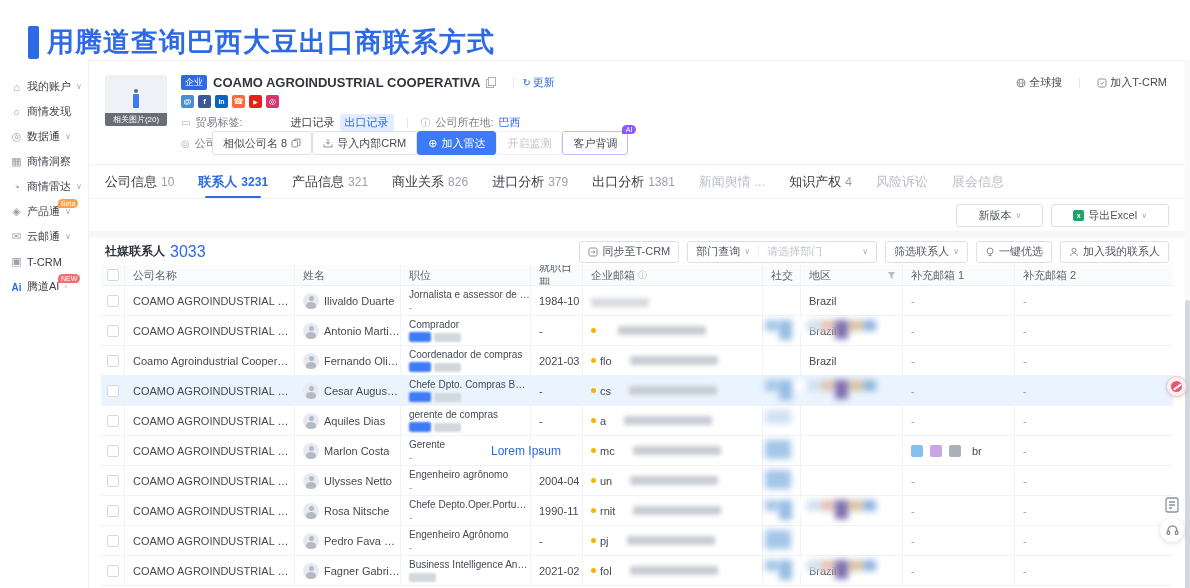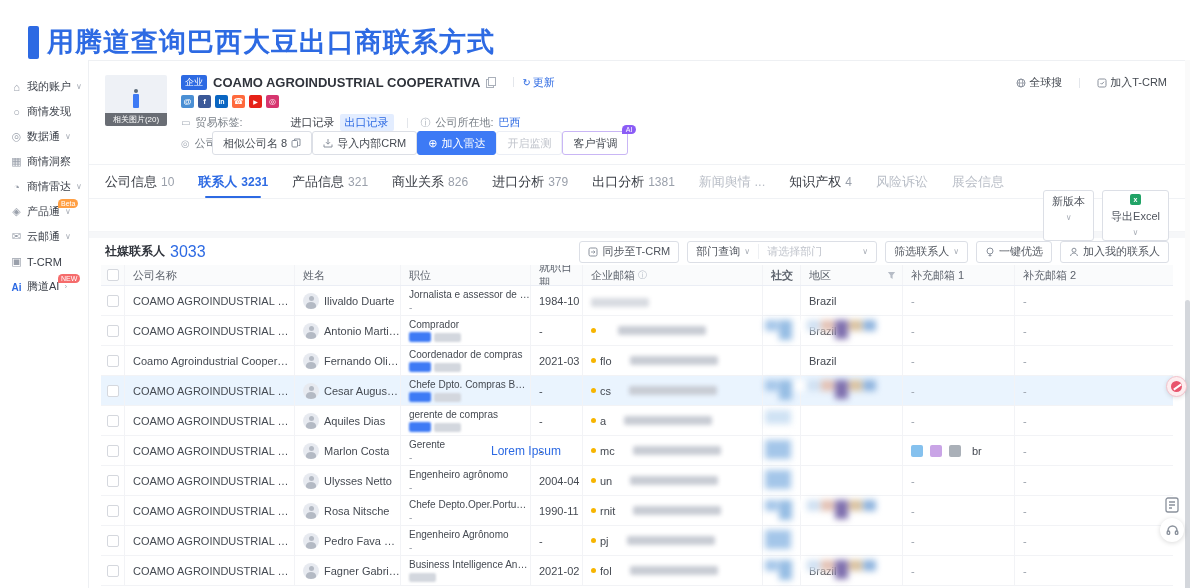--- a/index.html
+++ b/index.html
@@ -77,21 +77,21 @@
   .tab.active .cnt { color:#2d6ae3; }
   .tab.active::after { content:""; position:absolute; left:10%; bottom:0; width:80%; height:2px; background:#2d6ae3; border-radius:1px; }
   .tab.muted, .tab.muted .cnt { color:#b9bec7; }
 
   
   .chips-row { display:flex; align-items:center; height:33px; padding:0 16px; border-bottom:1px solid #f4f5f7; }
   .chips { display:flex; gap:8px; }
   .chip { border:1px solid #dcdfe6; border-radius:3px; padding:3px 9px; font-size:11px; color:#50555e; background:#fff; cursor:pointer; white-space:nowrap; }
   .chip.disabled { color:#c0c4cc; border-color:#ebeef5; cursor:default; }
   .chips-right { margin-left:auto; display:flex; gap:8px; }
-  .mini-btn { display:flex; align-items:center; gap:4px; border:1px solid #dcdfe6; border-radius:3px; padding:3px 8px; font-size:11px; color:#50555e; background:#fff; cursor:pointer;flex-direction:column; }
+  .mini-btn { display:flex; align-items:center; gap:4px; border:1px solid #dcdfe6; border-radius:3px; padding:3px 21px; font-size:11px; color:#50555e; background:#fff; cursor:pointer; }
   .chev { font-size:8px; color:#a8adb6; }
   .xls-ic { width:11px; height:11px; background:#21a366; border-radius:2px; color:#fff; font-size:7px; font-weight:bold; text-align:center; line-height:11px; }
   .xls-ic::before { content:"x"; }
 
   .grey-band { height:6px; background:#f6f7f9; }
 
   
   .sect { display:flex; align-items:center; height:27px; padding:0 16px; }
   .sect-title { font-size:12px; color:#30343c; font-weight:bold; }
   .sect-cnt { font-size:16px; color:#2d6ae3; margin-left:5px; }
@@ -100,21 +100,21 @@
   .sel-group { display:flex; align-items:center; border:1px solid #dcdfe6; border-radius:3px; height:22px; background:#fff; }
   .sel-seg { display:flex; align-items:center; gap:4px; padding:0 8px; font-size:11px; color:#50555e; cursor:pointer; }
   .sel-seg.ph { color:#c0c4cc; width:118px; justify-content:space-between; border-left:1px solid #eef0f3; }
   .s-svg { width:10px; height:10px; fill:#8a919c; }
 
   
   .tbl { margin:0 12px; }
   .thead { display:flex; align-items:center; height:21px; background:#fafbfc; border-bottom:1px solid #ebeef5; font-size:11px; color:#5c626c; }
   .th, .td { display:flex; align-items:center; padding-left:8px; height:100%; border-right:1px solid #f2f3f6; overflow:hidden; }
   .c-cb{width:24px; padding-left:6px;} .c-co{width:170px;} .c-na{width:106px;} .c-ti{width:130px; position:relative; overflow:visible;}
-  .c-da{width:52px;} .c-em{width:180px;} .c-so{width:38px; position:relative; overflow:visible;font-weight:bold;}
+  .c-da{width:52px;} .c-em{width:180px;} .c-so{width:38px; position:relative; overflow:visible;}
   .c-re{width:102px; position:relative;} .c-x1{width:112px;} .c-x2{flex:1; border-right:none;}
   .info-ic { color:#b6bcc6; font-size:9px; margin-left:3px; }
   .funnel { position:absolute; right:6px; width:9px; height:9px; fill:#b6bcc6; cursor:pointer; }
   .tr { display:flex; height:30px; border-bottom:1px solid #f2f3f6; font-size:11px; color:#454a52; position:relative; }
   .tr.hl { background:#eaf4fe; }
   .cb { width:12px; height:12px; border:1px solid #d5d8de; border-radius:2px; background:#fff; cursor:pointer; }
   .co-txt { white-space:nowrap; overflow:hidden; text-overflow:ellipsis; cursor:pointer; }
   .avatar { position:relative; width:16px; height:16px; min-width:16px; border-radius:50%; background:#e7eaf0; margin-right:5px; overflow:hidden; }
   .avatar::before { content:""; position:absolute; left:5.5px; top:3px; width:5px; height:5px; border-radius:50%; background:#b4bac4; }
   .avatar::after { content:""; position:absolute; left:3px; top:9px; width:10px; height:7px; border-radius:50% 50% 0 0; background:#b4bac4; }

